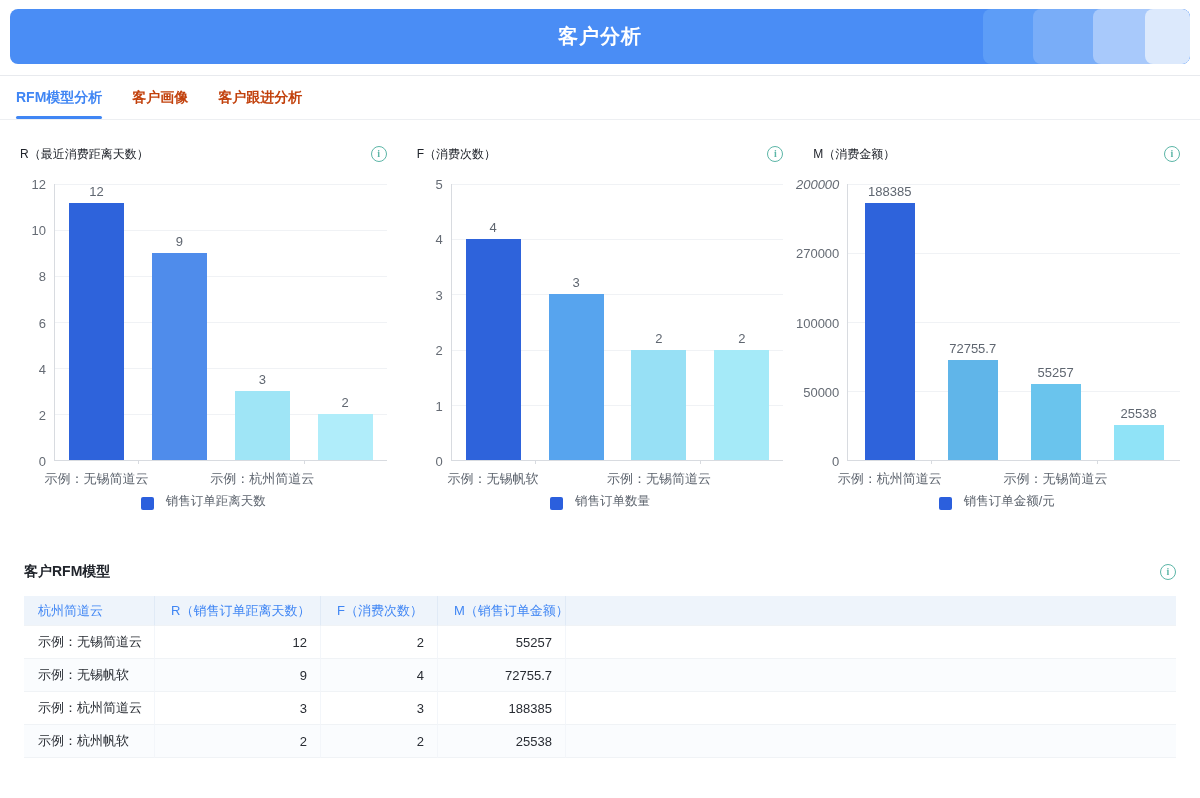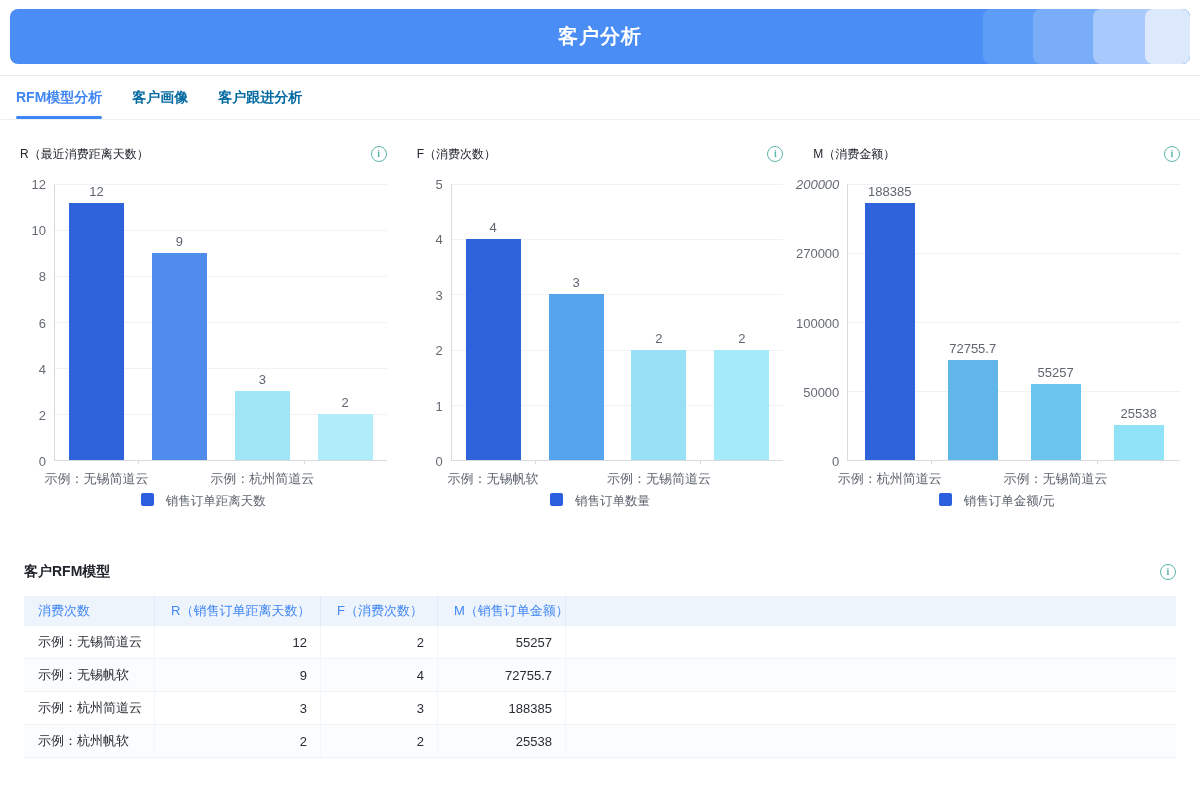--- a/index.html
+++ b/index.html
@@ -15,21 +15,21 @@
   .banner-step.s3 { right:0; width:97px;  background:#a8c9fb; }
   .banner-step.s4 { right:0; width:45px;  background:#dce9fc; }
   .banner-title { position:relative; z-index:2; text-align:center; line-height:55px;
     color:#ffffff; font-size:20px; font-weight:600; letter-spacing:1px; }
 
   
   .tabbar { margin-top:11px; height:45px; border-top:1px solid #e8eaee;
     border-bottom:1px solid #edeff2; display:flex; align-items:stretch;
     padding:0 16px; gap:30px; background:#ffffff; }
   .tab { position:relative; display:flex; align-items:center; font-size:14px;
-    font-weight:600; color:#0369a1; cursor:pointer; white-space:nowrap; }
+    font-weight:600; color:#c2410c; cursor:pointer; white-space:nowrap; }
   .tab.active { color:#4086f4; }
   .tab.active::after { content:""; position:absolute; left:0; right:0; bottom:0;
     height:3px; border-radius:2px; background:#4086f4; }
 
   
   .charts { display:grid; grid-template-columns:1fr 1fr 1fr; gap:30px;
     padding:24px 20px 0 20px; }
   .chart-card { position:relative; }
   .chart-head { display:flex; align-items:center; justify-content:space-between; height:20px; }
   .chart-title { font-size:12px; font-weight:500; color:#20242b; white-space:nowrap; }
@@ -45,21 +45,21 @@
     border-bottom:1px solid #d8dbe0; }
   .gridline { position:absolute; left:0; right:0; height:1px; background:#f0f2f5; }
   .bars-row { position:absolute; left:0; right:0; top:0; bottom:0; display:flex; }
   .bar-slot { flex:1; display:flex; flex-direction:column; align-items:center;
     justify-content:flex-end; height:100%; }
   .bar-value { font-size:13px; color:#5f6670; margin-bottom:4px; white-space:nowrap; }
   .bar { border-radius:0; }
   .x-tick { position:absolute; top:100%; width:1px; height:4px; background:#d8dbe0; }
   .x-label { position:absolute; top:calc(100% + 10px); transform:translateX(-50%);
     font-size:13px; color:#5c636d; white-space:nowrap; }
-  .legend { margin-top:32px; display:flex; align-items:flex-start; justify-content:center;
+  .legend { margin-top:32px; display:flex; align-items:flex-end; justify-content:center;
     gap:12px; cursor:pointer; }
   .legend-swatch { width:13px; height:13px; border-radius:2px; background:#2b5fdd; }
   .legend-text { font-size:12.5px; color:#5d646e; white-space:nowrap; }
 
   
   .table-section { margin-top:52px; padding:0 24px; }
   .table-head-row { display:flex; align-items:center; justify-content:space-between; height:20px; }
   .table-title { font-size:14px; font-weight:600; color:#20242b; }
   .rfm-table { margin-top:14px; width:100%; }
   .t-row { display:grid; grid-template-columns:131px 166px 117px 128px 1fr; }
@@ -241,21 +241,21 @@
     </div>
   </div>
 
 <div class="table-section">
   <div class="table-head-row">
     <span class="table-title">客户RFM模型</span>
     <span class="info-icon">i</span>
   </div>
   <div class="rfm-table" id="rfm-table">
       <div class="t-row t-head">
-        <div class="t-cell first">消费次数</div>
+        <div class="t-cell first">杭州简道云</div>
         <div class="t-cell">R（销售订单距离天数）</div>
         <div class="t-cell">F（消费次数）</div>
         <div class="t-cell">M（销售订单金额）</div>
         <div class="t-cell"></div>
       </div>
       <div class="t-row">
         <div class="t-cell first">示例：无锡简道云</div>
         <div class="t-cell num">12</div>
         <div class="t-cell num">2</div>
         <div class="t-cell num">55257</div>

